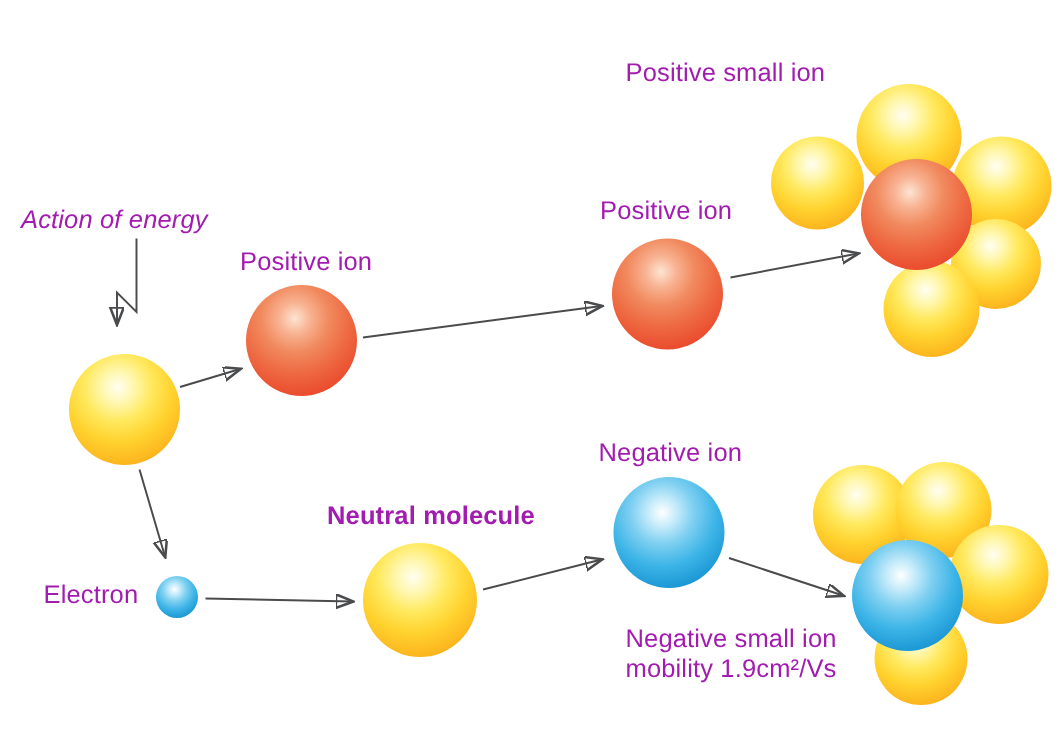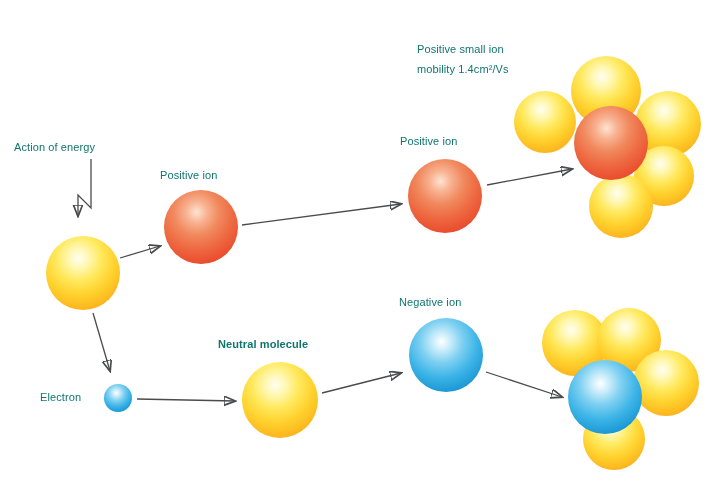--- a/index.html
+++ b/index.html
@@ -1,21 +1,21 @@
 <!DOCTYPE html>
 <html><head>
 <meta charset="utf-8">
 <style>
   html,body { margin:0; padding:0; background:#ffffff; }
   #stage {
     position:relative; width:708px; height:500px; background:#ffffff;
     font-family:"Liberation Sans", sans-serif; overflow:hidden;
   }
   .lbl {
-    position:absolute; color:#0f766e; font-size:11px; line-height:20px;
+    position:absolute; color:#a21caf; font-size:17px; line-height:20px;
     white-space:nowrap; letter-spacing:0.1px;
   }
   .sph { position:absolute; border-radius:50%; }
   .sph.yellow {
     background: radial-gradient(circle at 44% 30%,
       #fffef2 0%, #fff7b0 16%, #ffe95e 34%, #ffd22e 55%, #fcb71f 76%, #f29413 100%);
   }
   .sph.red {
     background: radial-gradient(circle at 44% 30%,
       #fde4d2 0%, #f8b291 16%, #f18a5f 34%, #ee6a42 55%, #ea4c2e 78%, #e42f24 100%);
@@ -70,31 +70,34 @@
     <path d="M91,159 L91,208 L78,195 L78,216" marker-end="url(#ah)"></path>
     <line x1="120" y1="258" x2="160" y2="246" marker-end="url(#ah)"></line>
     <line x1="93" y1="313" x2="110" y2="371" marker-end="url(#ah)"></line>
     <line x1="242" y1="225" x2="401" y2="204" marker-end="url(#ah)"></line>
     <line x1="487" y1="185" x2="572" y2="169" marker-end="url(#ah)"></line>
     <line x1="137" y1="399" x2="235" y2="401" marker-end="url(#ah)"></line>
     <line x1="322" y1="393" x2="401" y2="373" marker-end="url(#ah)"></line>
     <line x1="486" y1="372" x2="562" y2="397" marker-end="url(#ah)"></line>
   </svg>
 
-  <div class="lbl" style="left:14px; top:137px;">Action of energy</div>
+  <div class="lbl" style="left:14px; top:137px;font-style:italic;">Action of energy</div>
 
   <div class="lbl" style="left:160px; top:165px;">Positive ion</div>
 
   <div class="lbl" style="left:400px; top:131px;">Positive ion</div>
 
   <div class="lbl" style="left:417px; top:39px;">
     <div>Positive small ion</div>
-    <div>mobility 1.4cm²/Vs</div>
   </div>
 
-  <div class="lbl" style="left:29px; top:387px;margin-left:11px;">Electron</div>
+  <div class="lbl" style="left:29px; top:387px;">Electron</div>
 
   <div class="lbl" style="left:218px; top:334px;font-weight:bold;">Neutral molecule</div>
 
   <div class="lbl" style="left:399px; top:292px;text-align:right;">Negative ion</div>
 
+  <div class="lbl" style="left:417px; top:416px;">
+    <div>Negative small ion</div>
+    <div>mobility 1.9cm²/Vs</div>
+  </div>
 
 </div>
 
 </body></html>

